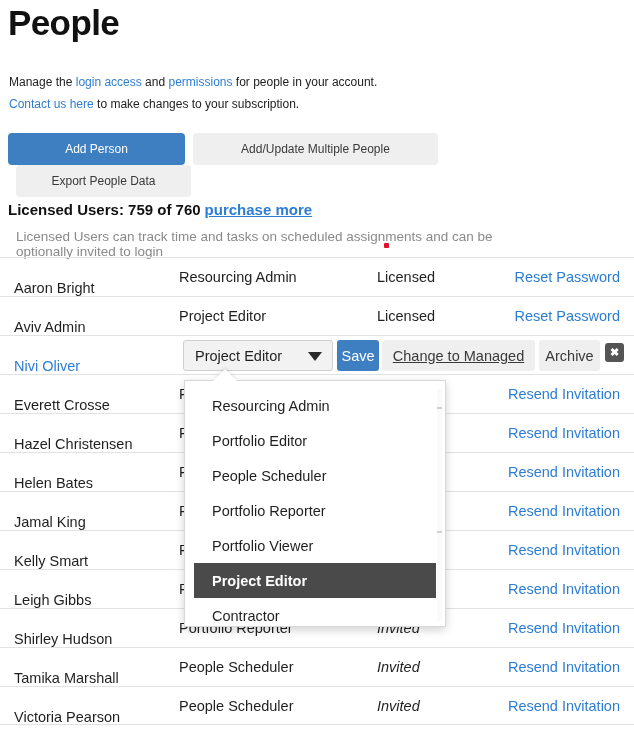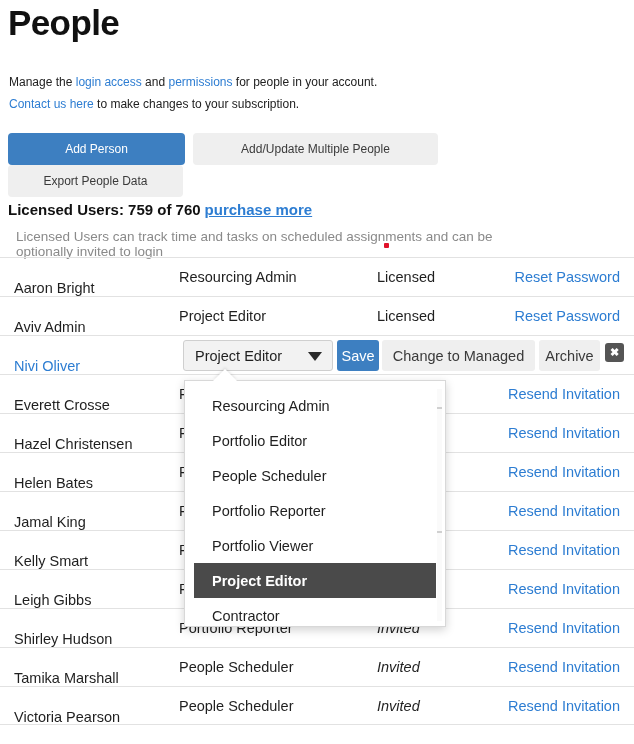--- a/index.html
+++ b/index.html
@@ -34,21 +34,21 @@
   .btn-row { position:absolute; left:8px; top:133px; height:32px; }
   .btn {
     display:inline-flex; align-items:center; justify-content:center;
     height:32px; border-radius:4px; font-size:12px;
     border:none; cursor:pointer; vertical-align:top;
     font-family:"Liberation Sans", sans-serif;
   }
   .btn-primary { background:#3d7fc1; color:#ffffff; width:177px; }
   .btn-secondary { background:#efefef; color:#3a3a3a; }
   #btn-multi { width:245px; margin-left:8px; }
-  #btn-export { width:175px; }
+  #btn-export { width:175px; margin-left:8px; }
 
   
   .lic-title {
     position:absolute; left:8px; top:201px;
     font-size:15px; font-weight:bold; color:#111111;
   }
   .lic-title .purchase { font-weight:bold; color:#2d7dd2; margin-left:4px; cursor:pointer; }
   .lic-sub {
     position:absolute; left:16px; top:229px;
     font-size:13.5px; color:#8a8a8a;
@@ -88,21 +88,21 @@
     width:0; height:0;
     border-left:7px solid transparent; border-right:7px solid transparent;
     border-top:9px solid #2a2a2a;
   }
   .mini-btn {
     position:absolute; top:4px; height:31px;
     display:flex; align-items:center; justify-content:center;
     font-size:14.5px; border-radius:3px; cursor:pointer;
   }
   #btn-save { left:337px; width:42px; background:#3d7fc1; color:#fff; }
-  #btn-change { left:382px; width:153px; background:#efefef; color:#3a3a3a; }
+  #btn-change { left:382px; width:153px; background:#efefef; color:#3a3a3a;text-decoration:underline; }
   #btn-archive { left:539px; width:61px; background:#efefef; color:#3a3a3a; }
   #btn-close {
     position:absolute; left:605px; top:343px;
     width:19px; height:19px; border-radius:3px;
     background:#555555; color:#ffffff;
     display:flex; align-items:center; justify-content:center;
     font-size:11px; font-weight:bold; cursor:pointer; z-index:60;
   }
 
   

